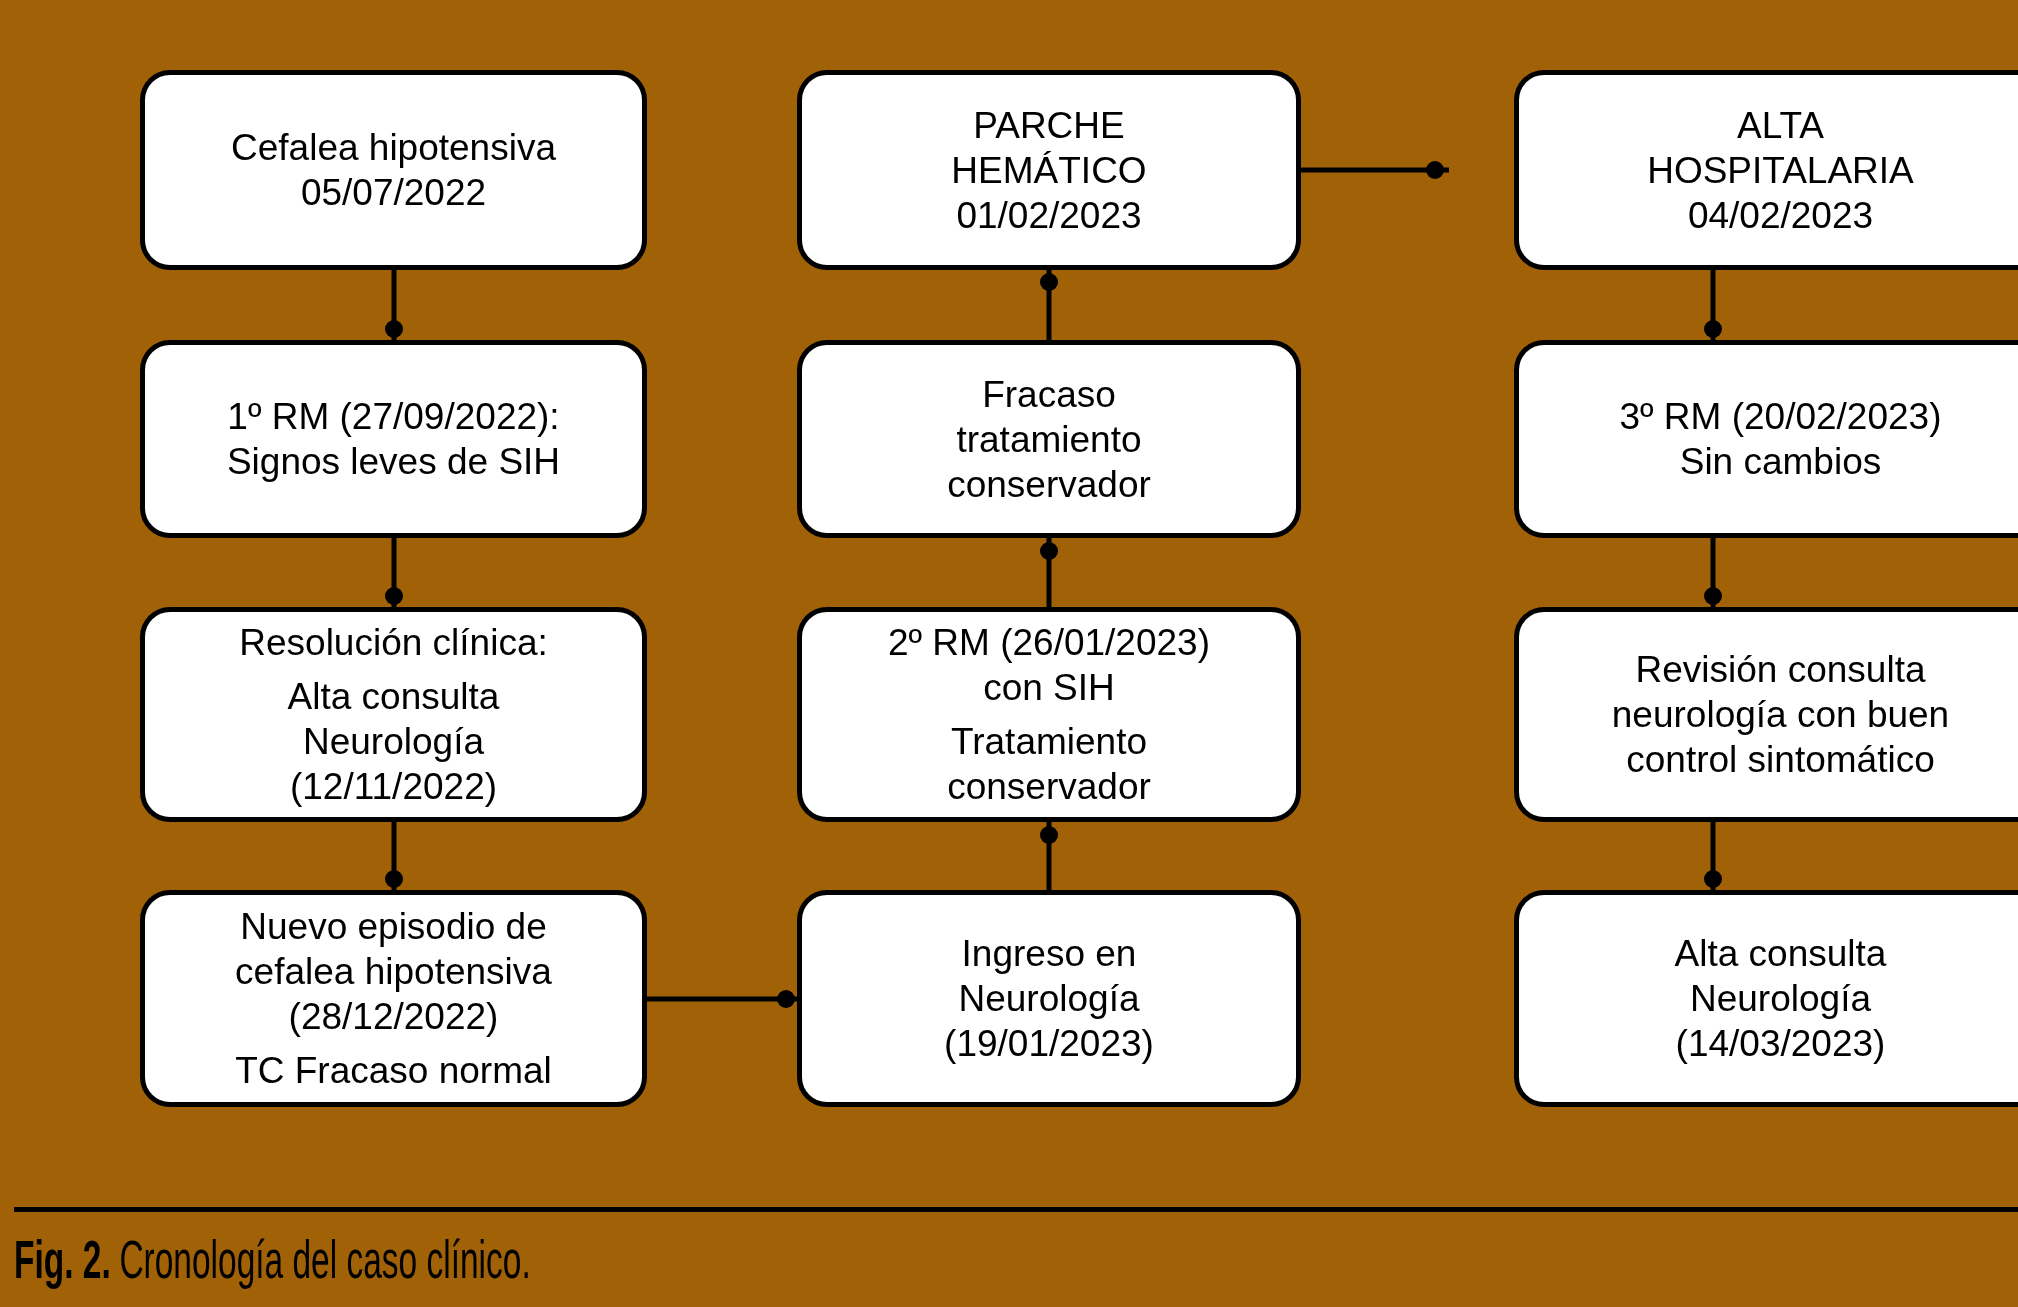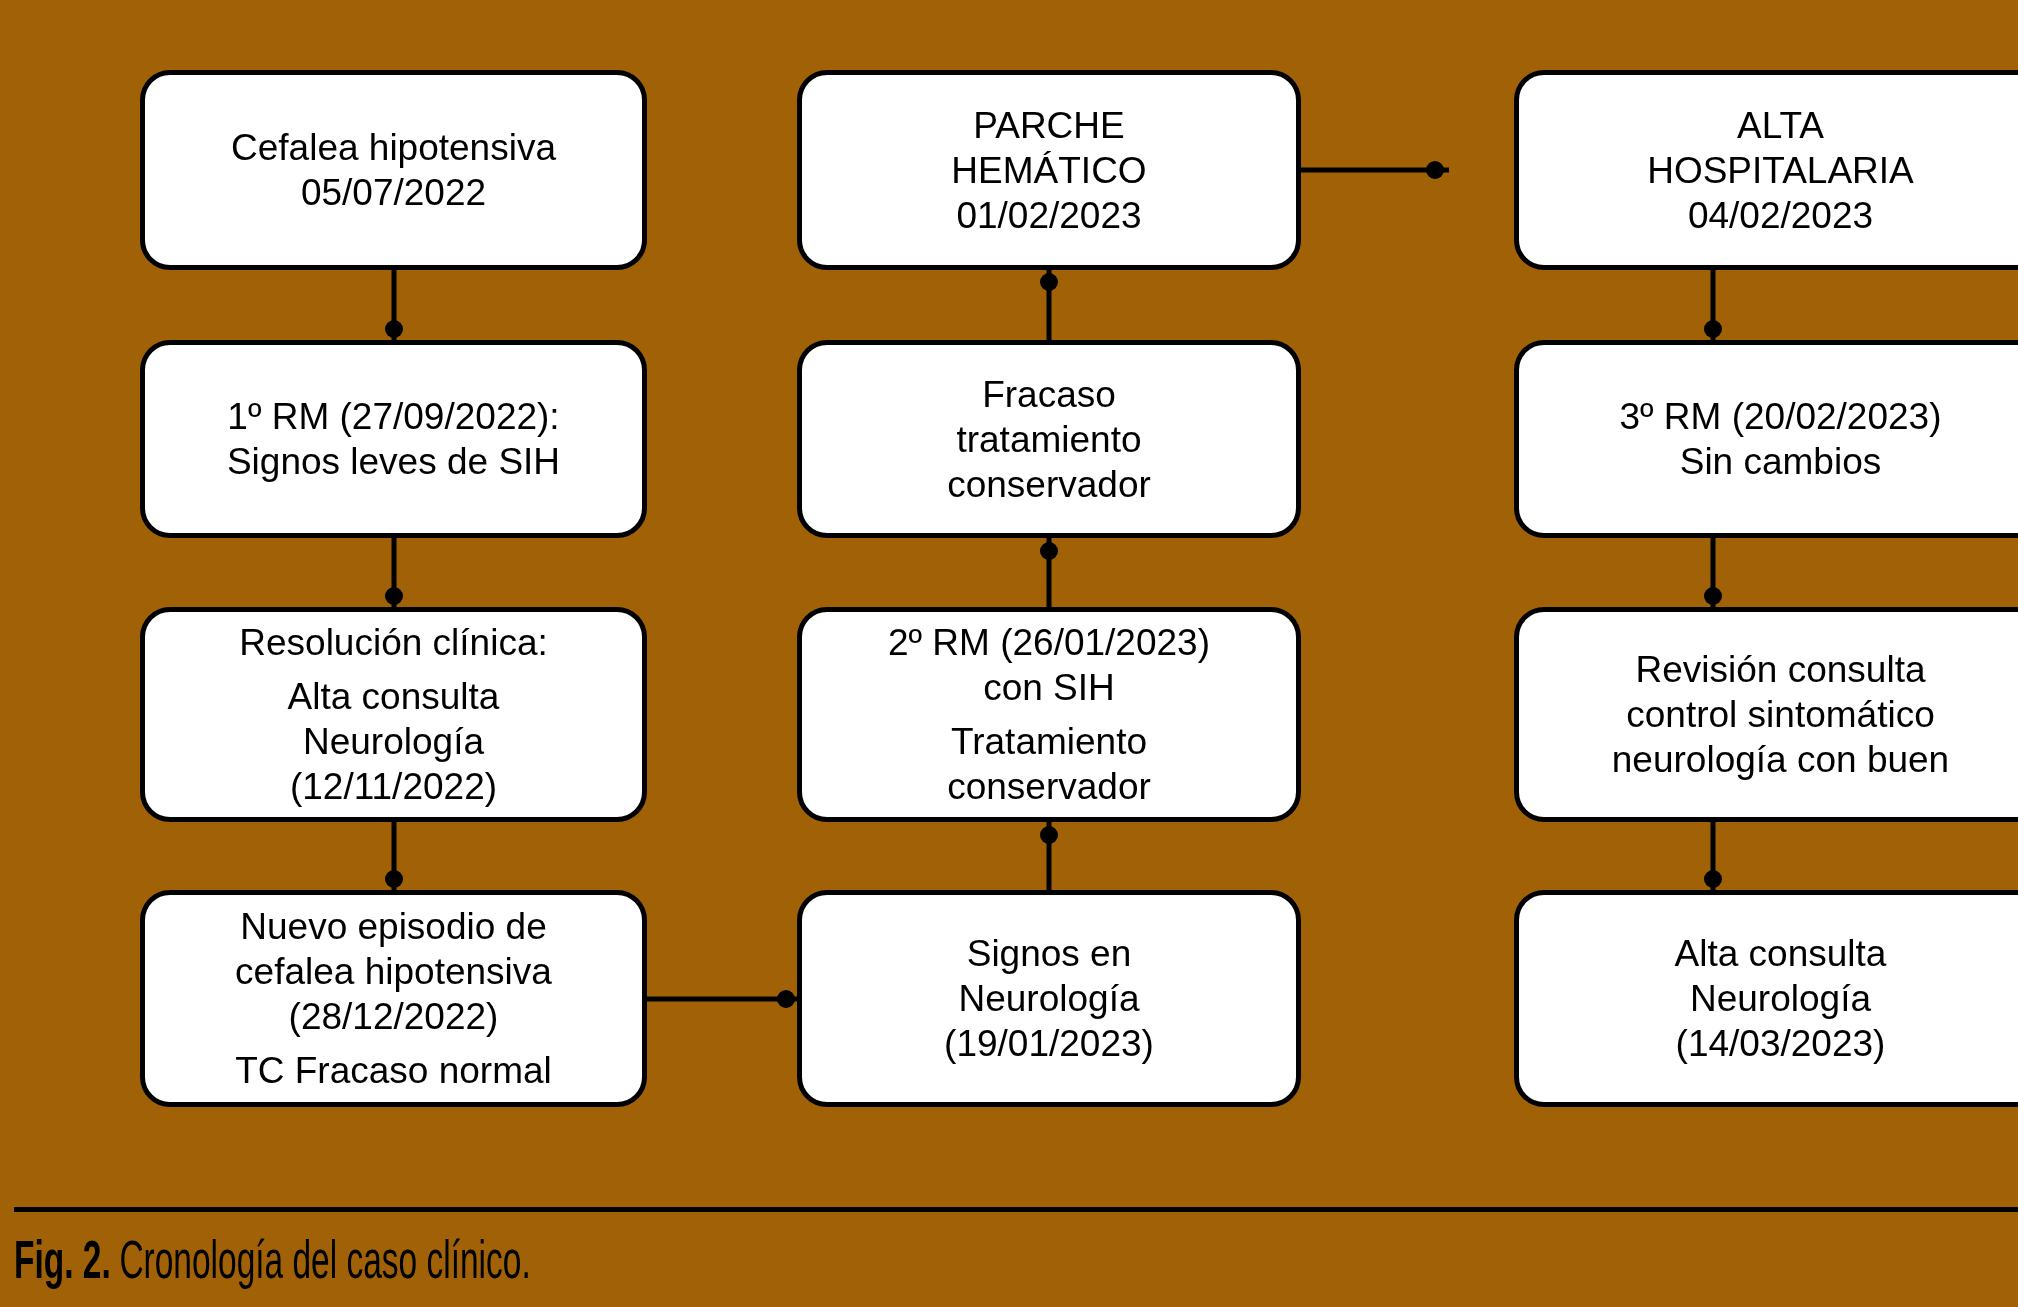--- a/index.html
+++ b/index.html
@@ -159,21 +159,21 @@
       <div>con SIH</div>
     </div>
     <div class="para">
       <div>Tratamiento</div>
       <div>conservador</div>
     </div>
   </div>
 
   <div class="node c2 r4">
     <div class="para">
-      <div>Signos en</div>
+      <div>Ingreso en</div>
       <div>Neurología</div>
       <div>(19/01/2023)</div>
     </div>
   </div>
 
   <div class="node c3 r1">
     <div class="para">
       <div>ALTA</div>
       <div>HOSPITALARIA</div>
       <div>04/02/2023</div>
@@ -183,22 +183,22 @@
   <div class="node c3 r2">
     <div class="para">
       <div>3º RM (20/02/2023)</div>
       <div>Sin cambios</div>
     </div>
   </div>
 
   <div class="node c3 r3">
     <div class="para">
       <div>Revisión consulta</div>
+      <div>neurología con buen</div>
       <div>control sintomático</div>
-      <div>neurología con buen</div>
     </div>
   </div>
 
   <div class="node c3 r4">
     <div class="para">
       <div>Alta consulta</div>
       <div>Neurología</div>
       <div>(14/03/2023)</div>
     </div>
   </div>

